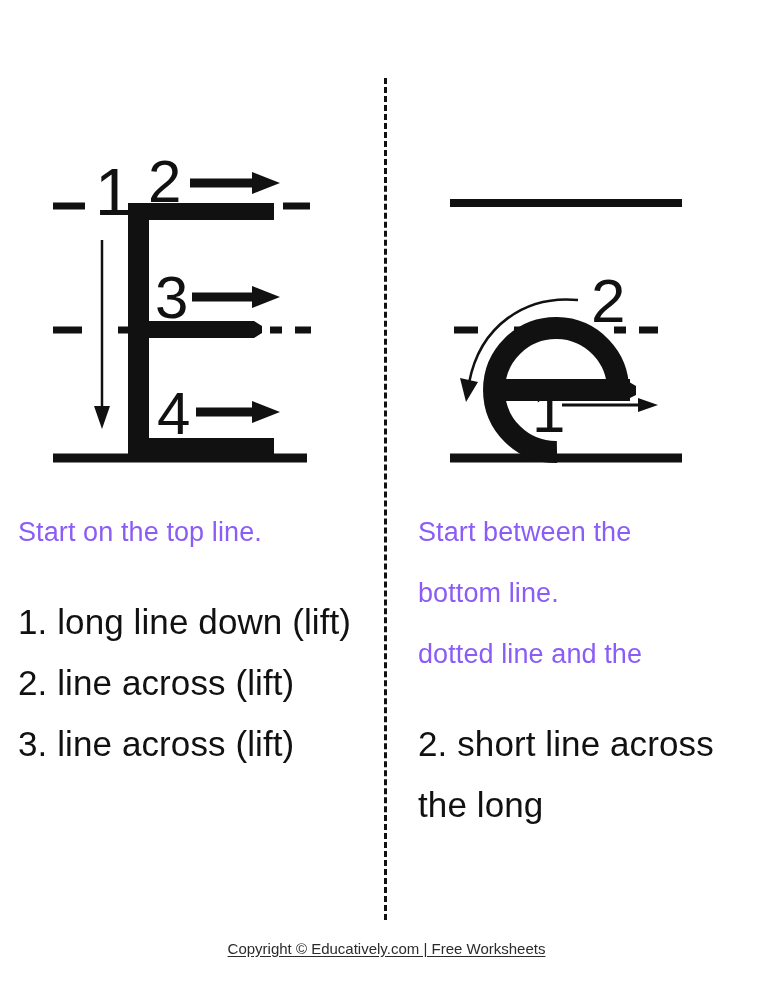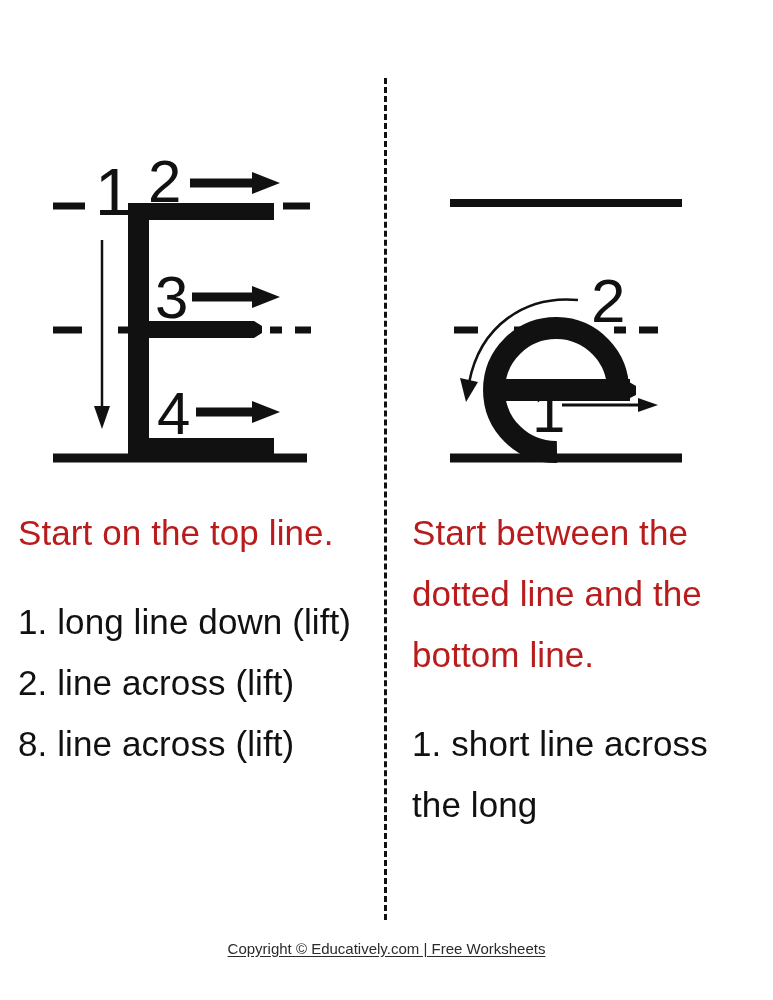--- a/index.html
+++ b/index.html
@@ -54,38 +54,38 @@
   }
   .art svg { display: block; }
 
   
   .instructions {
     position: absolute;
     left: 18px;
     right: 10px;
   }
   .lead {
-    font-size: 35px;
+    font-size: 27px;
     line-height: 61px;
-    color: #b91c1c;
+    color: #8b5cf6;
     letter-spacing: 0.1px;
   }
   .steps {
     margin-top: 28px;
   }
   .step {
     font-size: 35px;
     line-height: 61px;
     color: #111111;
     letter-spacing: 0.1px;
     white-space: nowrap;
   }
 
   .left-instructions  { top: 502px; }
-  .right-instructions { top: 502px; left: 26px; right: 8px; }
+  .right-instructions { top: 502px; left: 32px; right: 8px; }
 
   
   .footer {
     position: absolute;
     left: 0;
     right: 0;
     top: 940px;
     text-align: center;
     font-size: 15px;
     color: #2b2b2b;
@@ -158,21 +158,21 @@
           <polygon points="252,261 280,272 252,283" fill="#111111"></polygon>
         </g>
       </svg>
     </div>
 
     <div class="instructions left-instructions">
       <div class="lead">Start on the top line.</div>
       <div class="steps">
         <div class="step">1. long line down (lift)</div>
         <div class="step">2. line across (lift)</div>
-        <div class="step">8. line across (lift)</div>
+        <div class="step">3. line across (lift)</div>
       </div>
     </div>
   </div>
 
   <div class="col col-right">
 
     <div class="art">
       <svg width="387" height="345" viewBox="0 0 387 345" xmlns="http://www.w3.org/2000/svg">
 
         <line x1="64" y1="63" x2="296" y2="63" stroke="#111111" stroke-width="8" stroke-linecap="butt"></line>
@@ -206,25 +206,25 @@
           <text x="205" y="182" font-family="'Liberation Sans', sans-serif" font-size="62" font-weight="400" fill="#111111">2</text>
           <path d="M 192 160 C 140 155 94 185 83 243" fill="none" stroke="#111111" stroke-width="2.5"></path>
           <polygon points="74,238 92,242 80,262" fill="#111111"></polygon>
         </g>
       </svg>
     </div>
 
     <div class="instructions right-instructions">
       <div class="lead">
         <div>Start between the</div>
+        <div>bottom line.</div>
         <div>dotted line and the</div>
-        <div>bottom line.</div>
       </div>
       <div class="steps">
-        <div class="step">1. short line across</div>
+        <div class="step">2. short line across</div>
         <div class="step">the long</div>
       </div>
     </div>
   </div>
 
   <div class="footer">
     <span>Copyright © Educatively.com | Free Worksheets</span>
   </div>
 
 </div>

